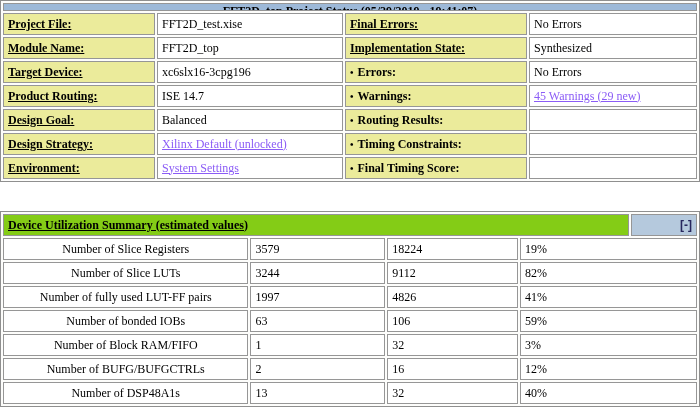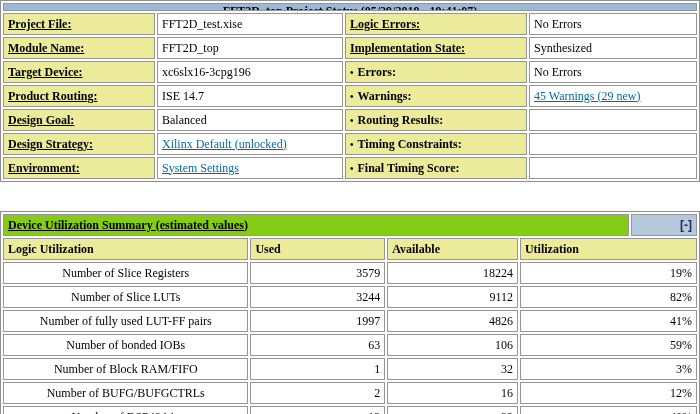--- a/index.html
+++ b/index.html
@@ -26,26 +26,26 @@
   }
   td.lbl  { background: #ebeb9b; font-weight: bold; text-decoration: underline; }
   td.val  { background: #ffffff; }
   td.bullet-lbl { background: #ebeb9b; font-weight: bold; padding-left: 20px; }
   .bullet { font-size: 10px; margin-right: 4px; }
   td.bluebar { background: #9db9d8; border: 1px solid #7d93ad; }
   td.bar2 { background: #84cc16; border: 1px solid #8aa0b8; font-weight: bold; text-align: left; height: 17px; text-decoration: underline; }
   td.bar2r { background: #b5c9dd; border: 1px solid #8aa0b8; text-align: right; height: 17px; }
   .clip { height: 6px; overflow: hidden; text-align: center; }
   .clip span { display: inline-block; margin-top: -9px; font-weight: bold; }
-  a.lnk { color: #0369a1; text-decoration: underline; }
+  a.lnk { color: #8b5cf6; text-decoration: underline; }
   .collapse { color: #27275e; font-weight: bold; text-decoration: none; font-family: "Liberation Sans", sans-serif; font-size: 12px; }
   table.util { margin-top: 29px; }
   td.uhead { background: #ebeb9b; font-weight: bold; }
   td.uname { background: #ffffff; text-align: center; height: 19px; }
-  td.unum  { background: #ffffff; text-align: right; height: 19px; }
+  td.unum  { background: #ffffff; text-align: left; height: 19px; }
 </style>
 </head>
 <body>
 
 <table class="rpt">
   <colgroup>
     <col style="width:152px">
       <col style="width:186px">
       <col style="width:182px">
       <col style="width:168px">
@@ -53,21 +53,21 @@
   <tbody>
       <tr>
     <td colspan="4" class="bluebar" style="height:6px; padding:0;">
       <div class="clip"><span>FFT2D_top Project Status (05/29/2019 - 19:41:07)</span></div>
     </td>
   </tr>
 
   <tr>
     <td class="lbl">Project File:</td>
     <td class="val">FFT2D_test.xise</td>
-    <td class="lbl">Logic Errors:</td>
+    <td class="lbl">Final Errors:</td>
     <td class="val">No Errors</td>
   </tr>
   <tr>
     <td class="lbl">Module Name:</td>
     <td class="val">FFT2D_top</td>
     <td class="lbl">Implementation State:</td>
     <td class="val">Synthesized</td>
   </tr>
   <tr>
     <td class="lbl">Target Device:</td>
@@ -109,26 +109,20 @@
       <col style="width:130px">
       <col style="width:108px">
       <col style="width:66px">
   </colgroup>
   <tbody>
       <tr>
     <td colspan="4" class="bar2">Device Utilization Summary (estimated values)</td>
     <td class="bar2r"><a href="#" class="collapse">[-]</a></td>
   </tr>
   <tr>
-    <td class="uhead">Logic Utilization</td>
-    <td class="uhead">Used</td>
-    <td class="uhead">Available</td>
-    <td class="uhead" colspan="2">Utilization</td>
-  </tr>
-  <tr>
     <td class="uname">Number of Slice Registers</td>
     <td class="unum">3579</td>
     <td class="unum">18224</td>
     <td class="unum" colspan="2">19%</td>
   </tr>
   <tr>
     <td class="uname">Number of Slice LUTs</td>
     <td class="unum">3244</td>
     <td class="unum">9112</td>
     <td class="unum" colspan="2">82%</td>

